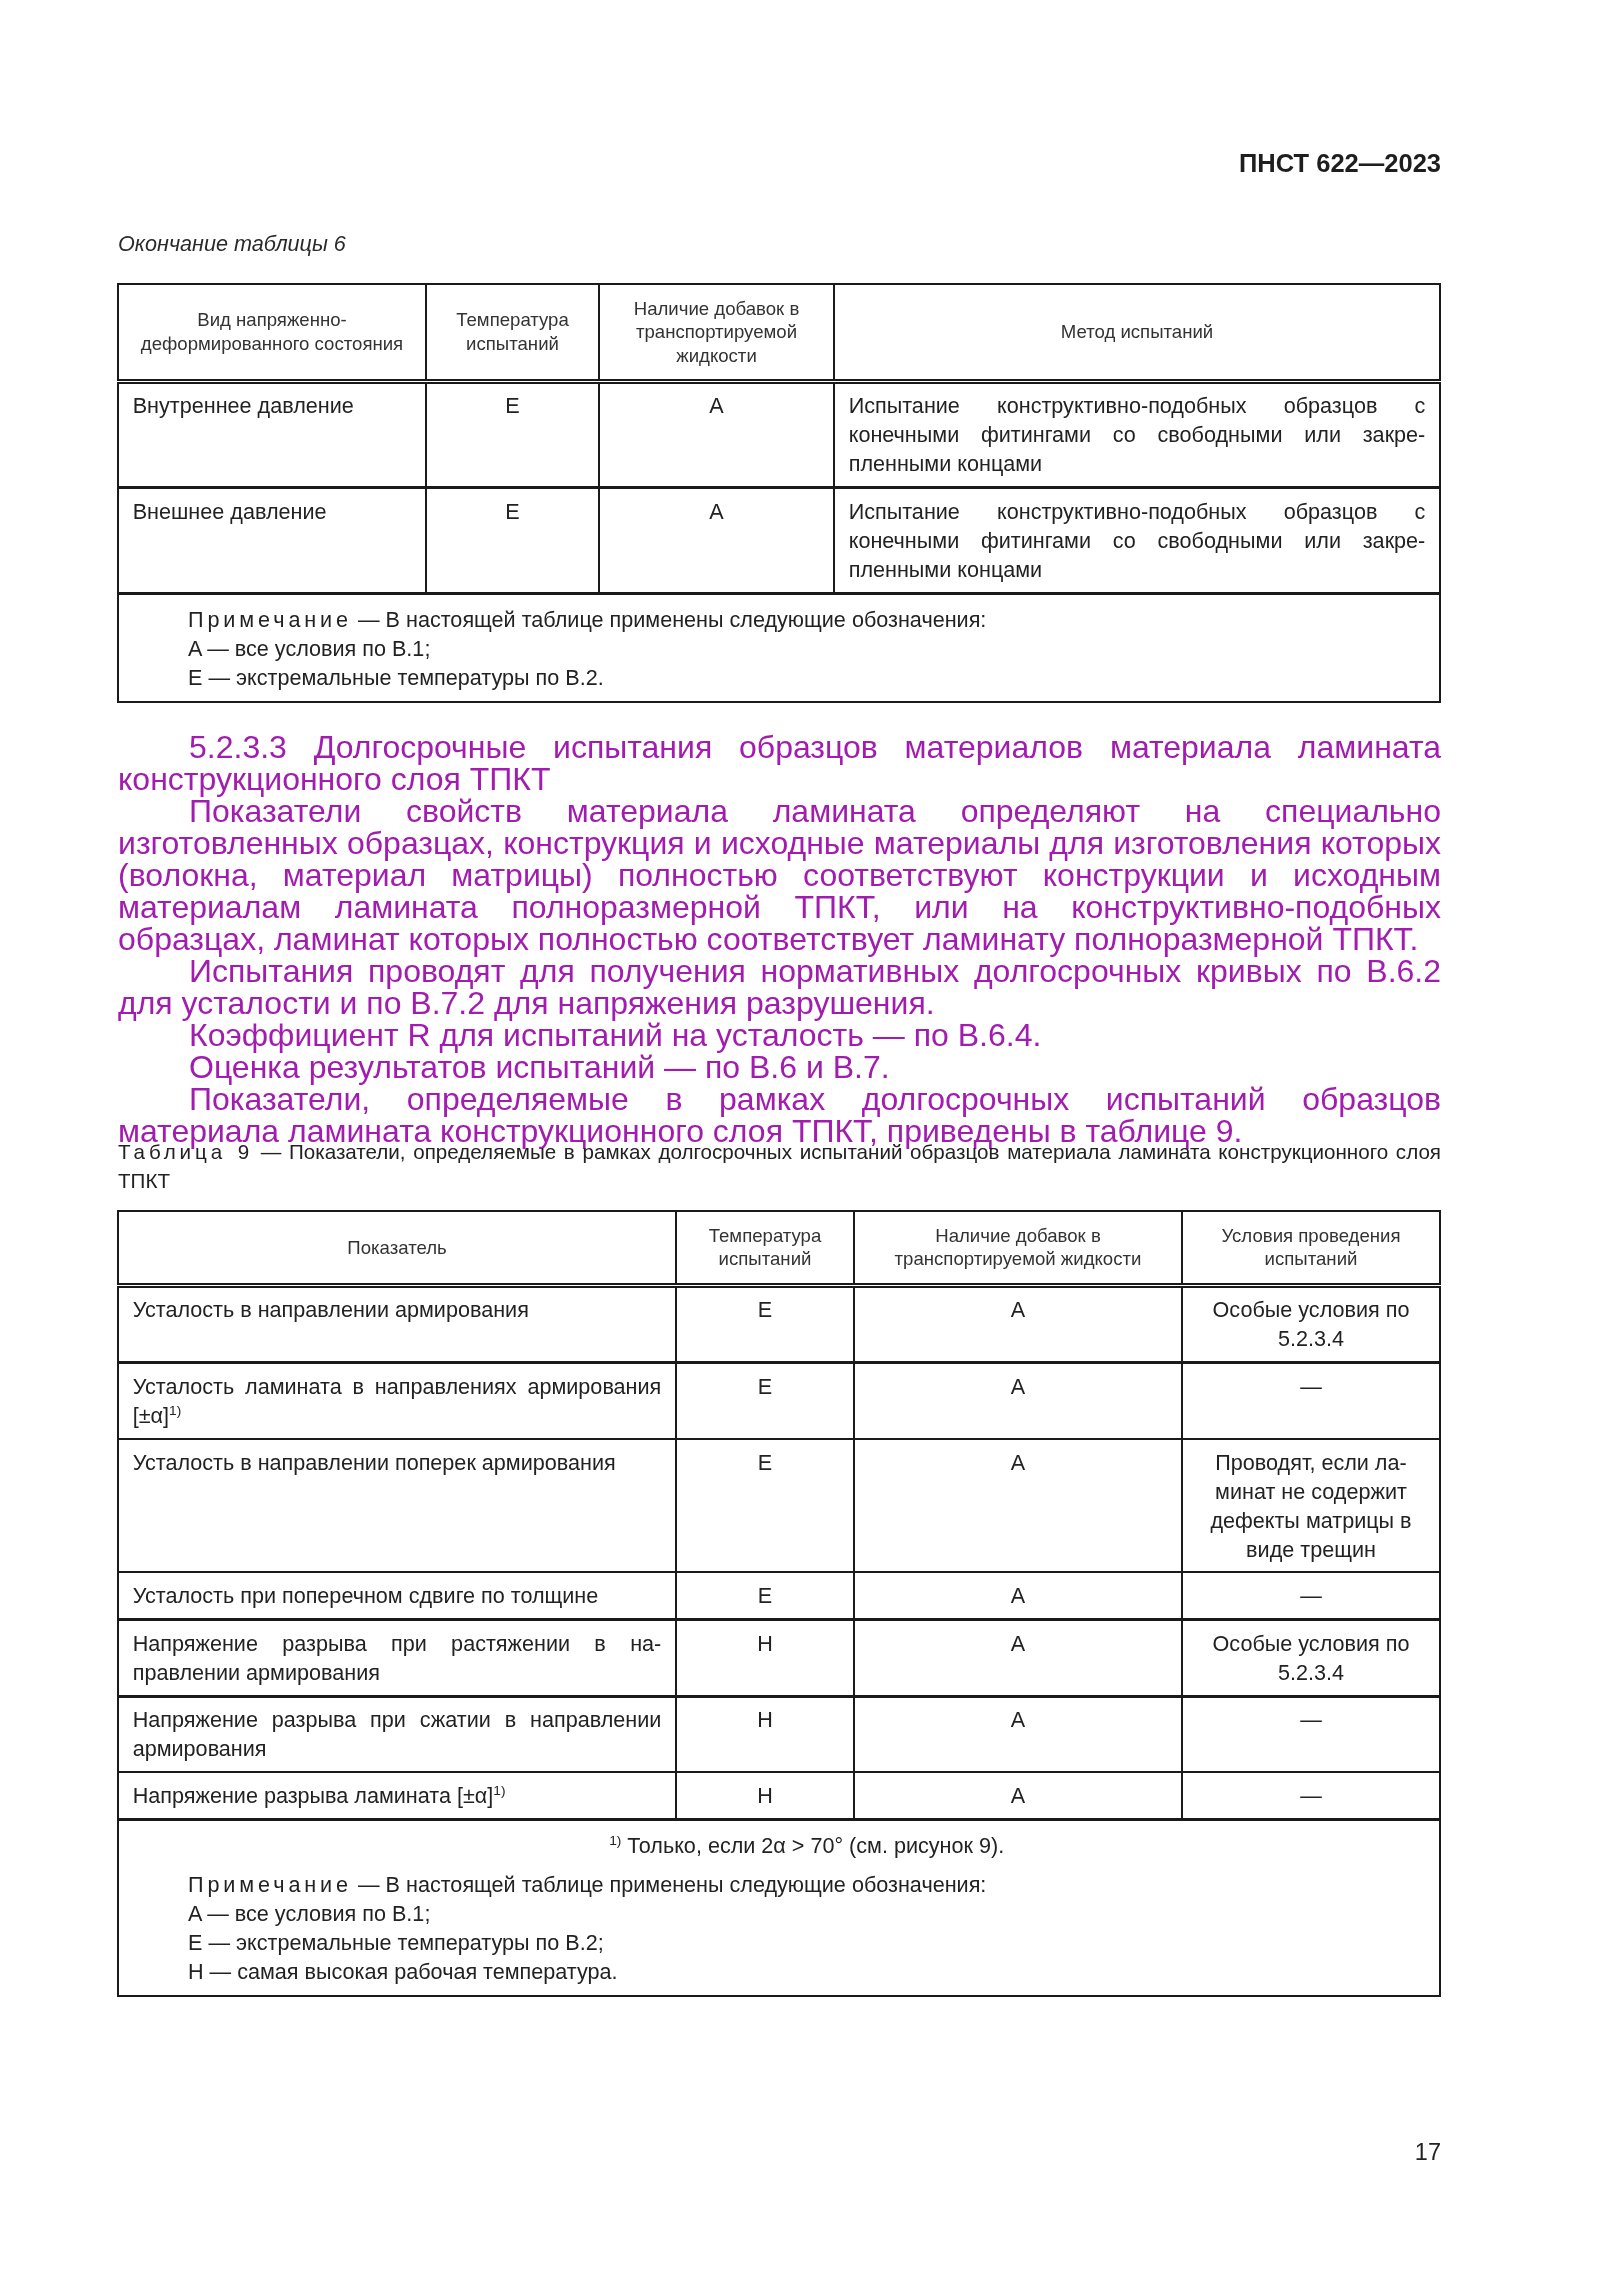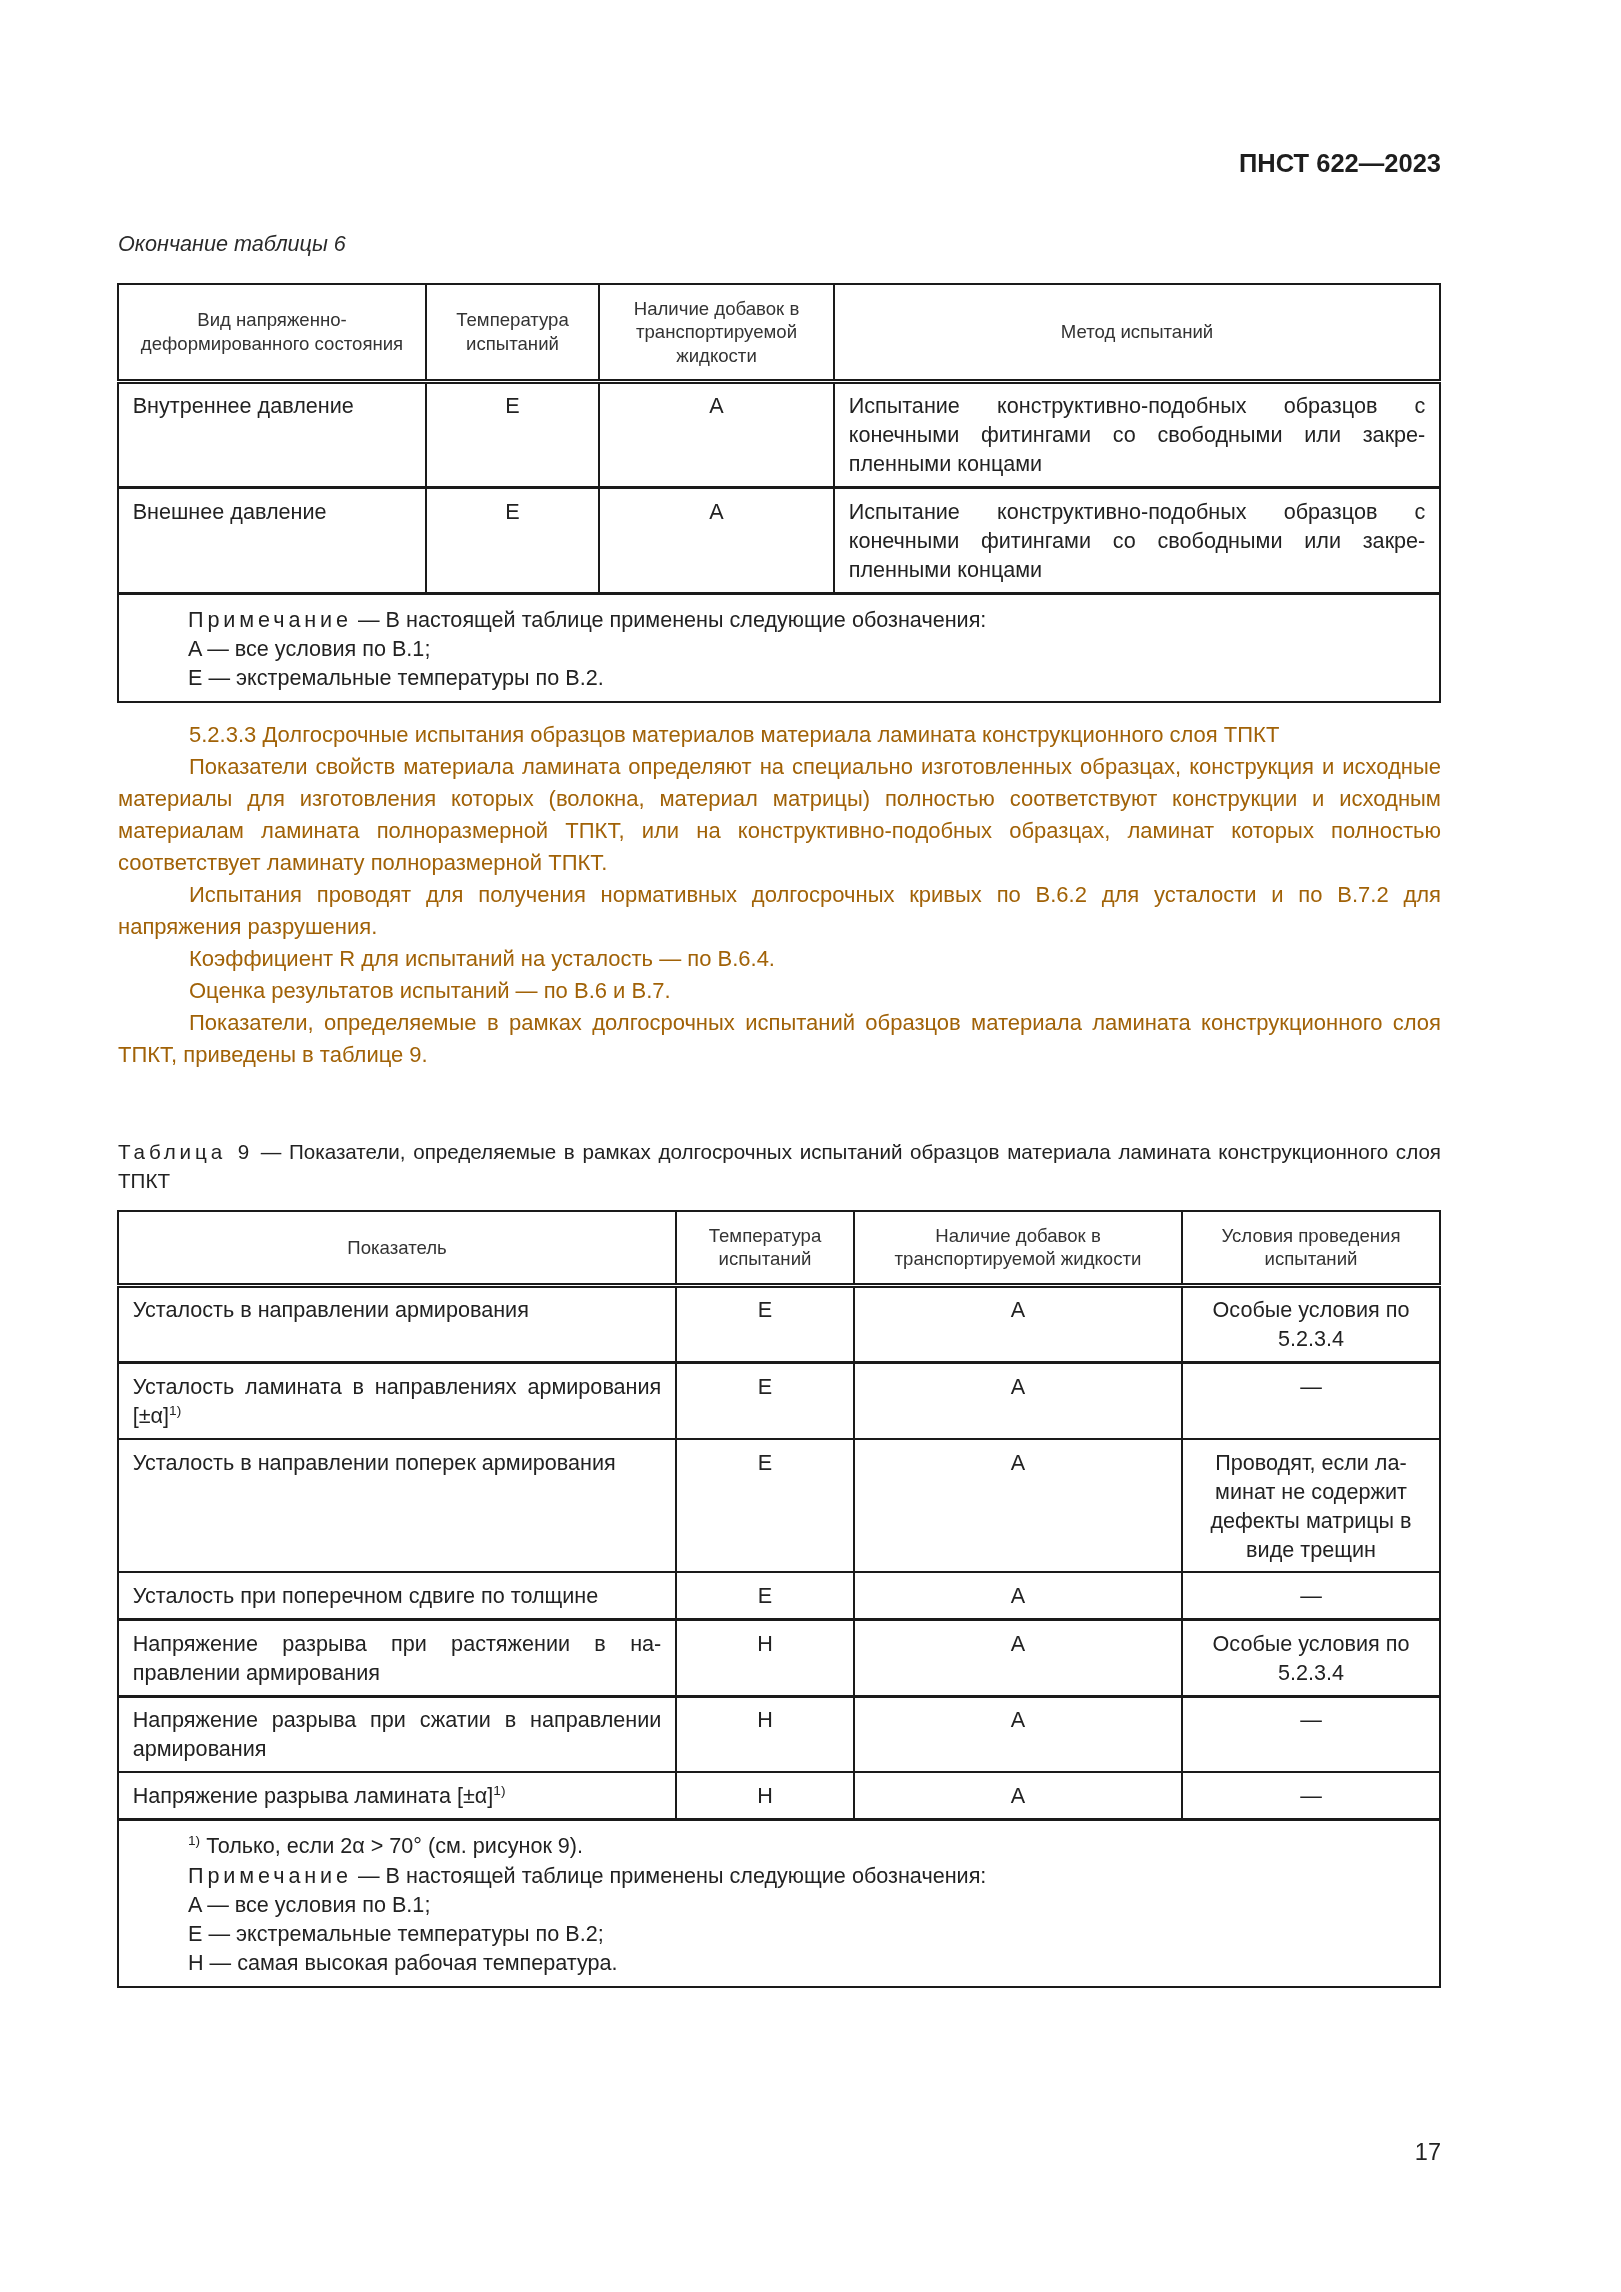--- a/index.html
+++ b/index.html
@@ -26,22 +26,22 @@
   table.gost thead tr:last-child th { border-bottom: 5.9px double #1a1a1a; }
   table.gost td.c { text-align: center; }
   table.gost td.j { text-align: justify; border-radius: 16px; }
   table.gost tr.thick td { border-top: 3.9px solid #1a1a1a; }
   table.gost td.note { padding: 9.8px 13.7px 9.8px 69px; border-top: 3.9px solid #1a1a1a; }
   .spaced { letter-spacing: 3.9px; }
   .note-line { display: block; }
   #t8 { left: 117px; top: 271px; width: 1324px; margin-top: 12px; }
   #t9 { left: 117px; top: 1210px; width: 1324px; }
   .para {
-    position: absolute; left: 118px; width: 1323px; font-size: 22px; line-height: 32px;
-    text-align: justify; color: #a16207;
+    position: absolute; left: 118px; width: 1323px; font-size: 32px; line-height: 32px;
+    text-align: justify; color: #a21caf; margin-top: 12px;
   }
   .para p { margin: 0; text-indent: 71px; }
   #table9-caption {
     position: absolute; left: 118px; top: 1137px; width: 1323px; font-size: 20.6px; line-height: 29px;
     text-align: justify; color: #222;
   }
   #page-number { right: 180px; top: 2139px; font-size: 23.5px; color: #222; }
   sup { font-size: 13.7px; line-height: 0; }
 </style>
 </head>
@@ -159,21 +159,21 @@
       <tr>
         <td class="j"><span>Напряжение разрыва ламината [±α]</span><sup>1)</sup></td>
         <td class="c">H</td>
         <td class="c">A</td>
         <td class="c">—</td>
       </tr>
     </tbody>
   <tbody>
     <tr>
       <td colspan="4" class="note">
-        <span class="note-line" style="margin-bottom:1px;">
+        <span class="note-line" style="margin-bottom:10px;text-align:center;">
           <sup>1)</sup><span> Только, если 2α &gt; 70° (см. рисунок 9).</span>
         </span>
         <span class="note-line">
           <span class="spaced">Примечание</span><span> — В настоящей таблице применены следующие обозначения:</span>
         </span>
         <span class="note-line">A — все условия по B.1;</span>
         <span class="note-line">E — экстремальные температуры по B.2;</span>
         <span class="note-line">H — самая высокая рабочая температура.</span>
       </td>
     </tr>

